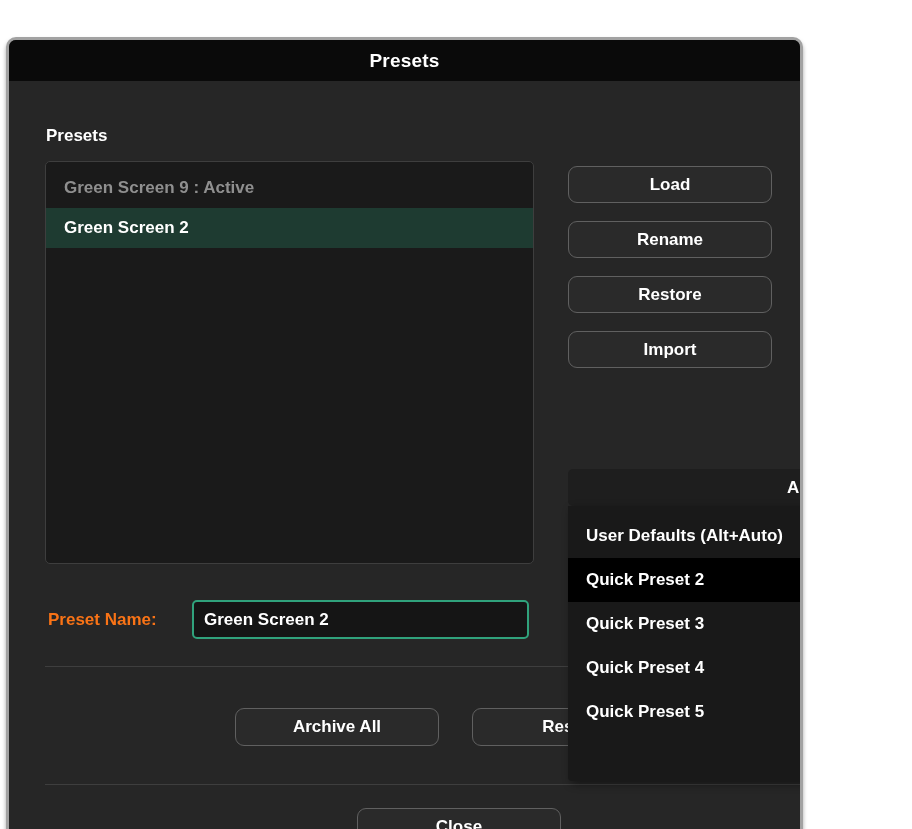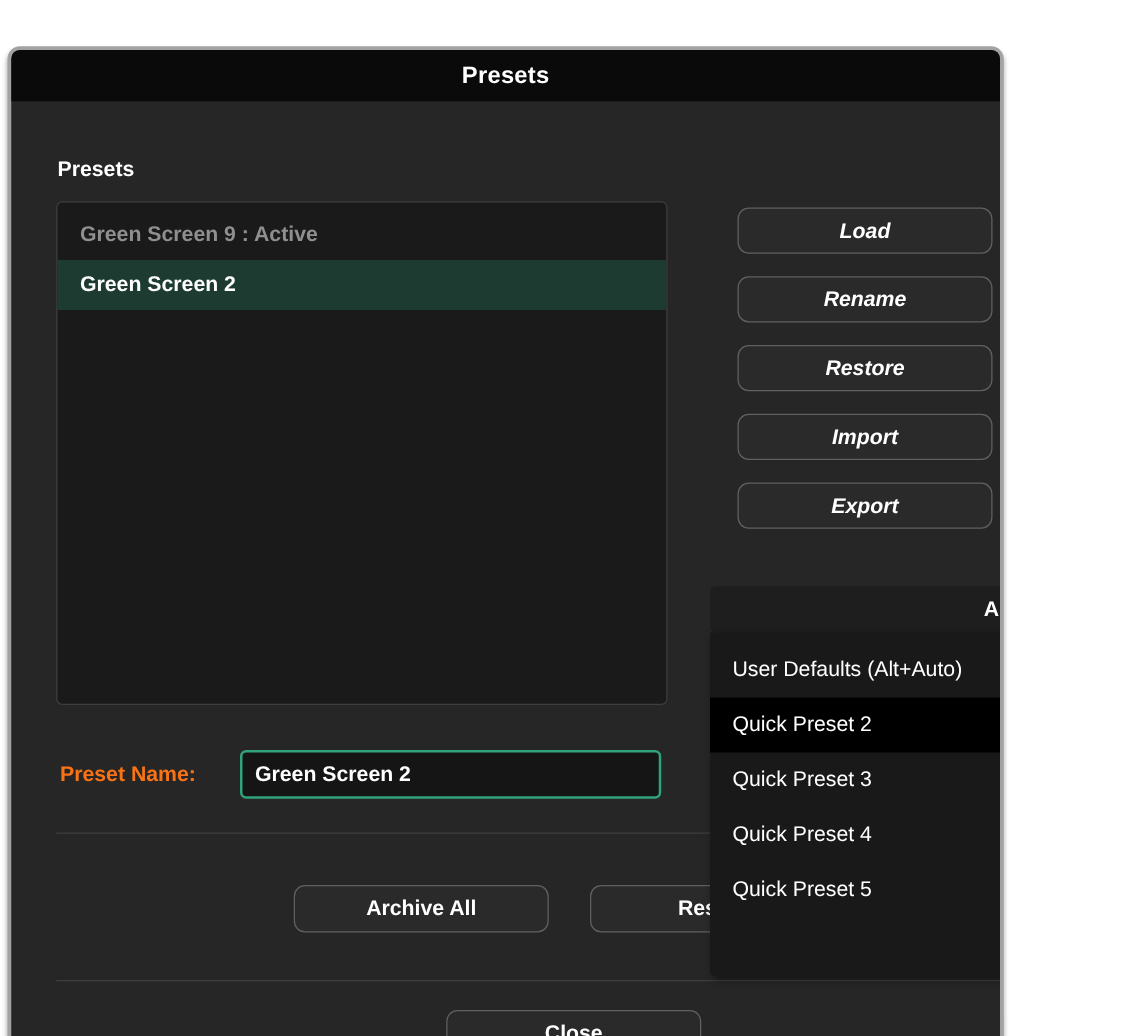--- a/index.html
+++ b/index.html
@@ -66,21 +66,21 @@
     position: absolute;
     background: #2a2a2a;
     border: 1px solid #606060;
     border-radius: 9px;
     color: #ffffff;
     font-family: "Liberation Sans", sans-serif;
     font-size: 17px; font-weight: 700;
     display: flex; align-items: center; justify-content: center;
     cursor: pointer;
   }
-  .btn-col { left: 581px; width: 204px; height: 37px; font-style: italic; }
+  .btn-col { left: 559px; width: 204px; height: 37px; }
   .btn-load   { top: 126px; }
   .btn-rename { top: 181px; }
   .btn-delete { top: 236px; }
   .btn-import { top: 291px; }
   .btn-export { top: 346px; }
 
   .assign-select {
     position: absolute;
     left: 559px; top: 429px;
     width: 300px; height: 37px;
@@ -109,21 +109,21 @@
     border-radius: 0 0 4px 4px;
     padding-top: 8px;
     box-shadow: 3px 3px 8px rgba(0,0,0,0.45);
     z-index: 6;
     overflow: hidden;
   }
   .menu-item {
     height: 44px;
     display: flex; align-items: center;
     padding-left: 18px;
-    color: #ffffff; font-size: 17px; font-weight: 400;
+    color: #ffffff; font-size: 17px; font-weight: 700;
     white-space: nowrap;
     cursor: pointer;
   }
   .menu-item.highlighted { background: #000000; }
 
   .preset-name-label {
     position: absolute;
     left: 39px; top: 570px;
     color: #f97316; font-size: 17px; font-weight: 700;
   }
@@ -172,21 +172,20 @@
       </div>
       <div class="list-item selected">
         <span>Green Screen 2</span>
       </div>
     </div>
 
     <div class="btn btn-col btn-load">Load</div>
     <div class="btn btn-col btn-rename">Rename</div>
     <div class="btn btn-col btn-delete">Restore</div>
     <div class="btn btn-col btn-import">Import</div>
-    <div class="btn btn-col btn-export">Export</div>
 
     <div class="assign-select">
       <span>Assign To</span>
       <span class="chevron"></span>
     </div>
 
     <div class="dropdown-menu">
       <div class="menu-item">
         <span>User Defaults (Alt+Auto)</span>
       </div>

